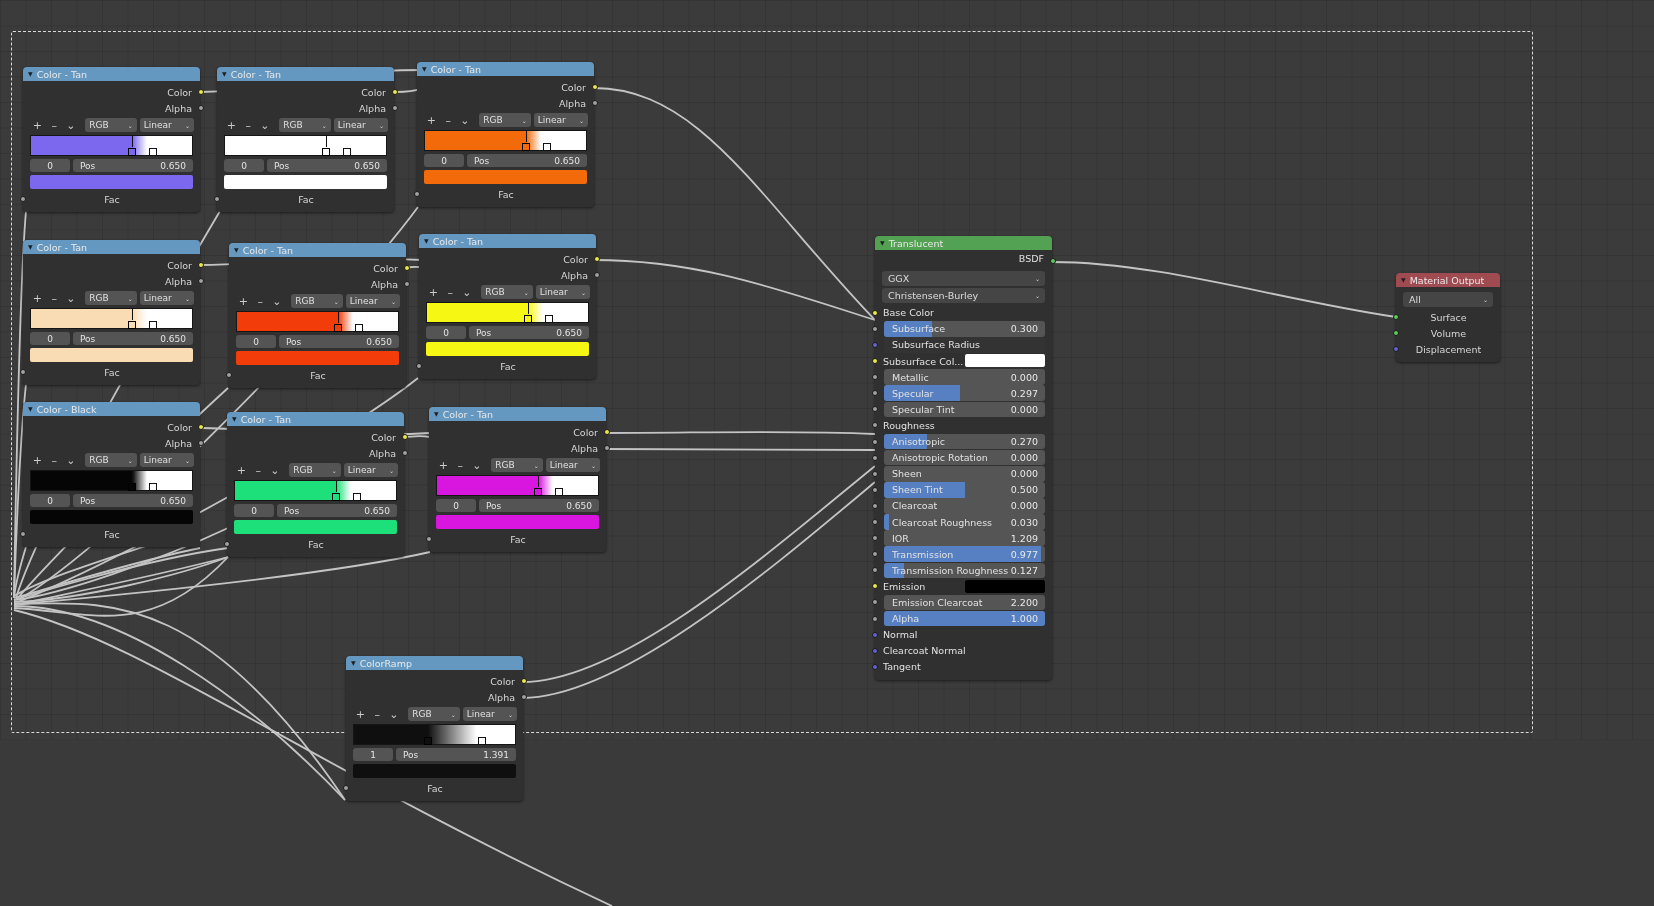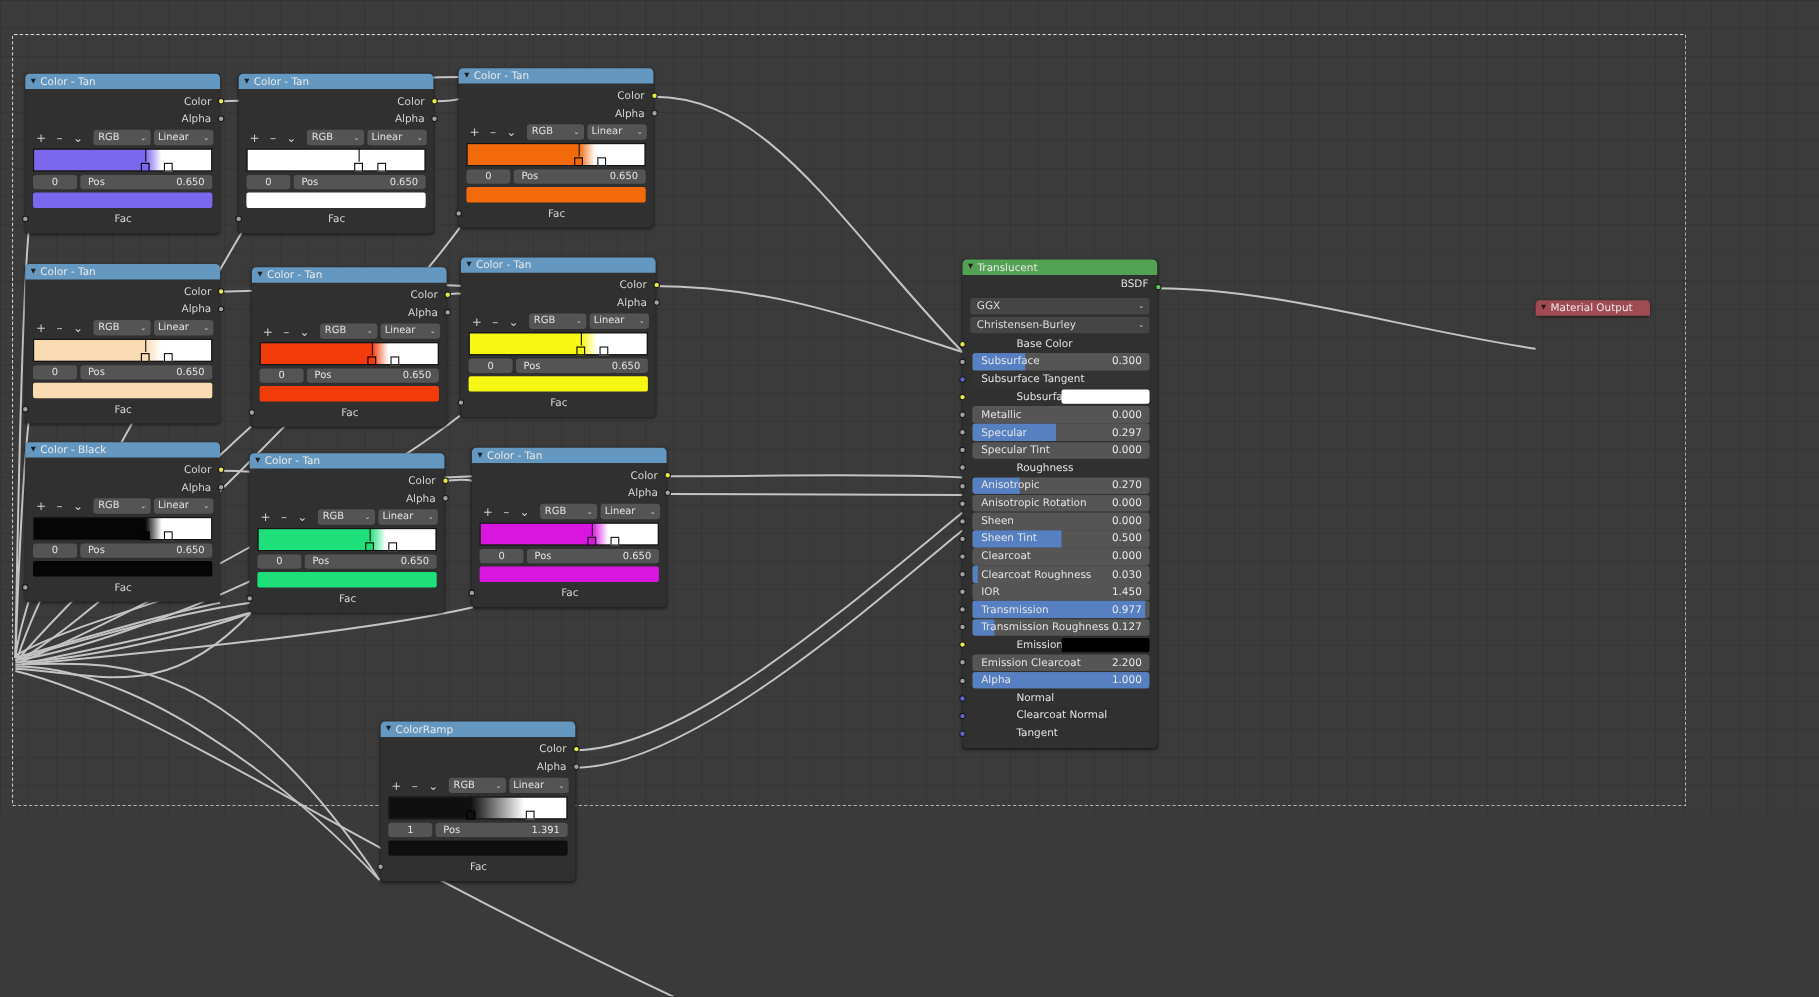--- a/index.html
+++ b/index.html
@@ -73,21 +73,21 @@
   .bsdf-drop .cv { position:absolute; right:5px; font-size:6px; }
   .prow { position:relative; height:15.6px; margin:0.5px 7px 0.5px 9px; }
   .prow .sock { left:-12px; }
   .ptrack { position:absolute; inset:0; background:#555; border-radius:3px; overflow:hidden; }
   .pfill { position:absolute; left:0; top:0; bottom:0; background:#5680c2; }
   .plabel { position:absolute; left:8px; top:0; bottom:0; display:flex; align-items:center;
             font-size:9.5px; color:#e2e2e2; }
   .pval { position:absolute; right:7px; top:0; bottom:0; display:flex; align-items:center;
           font-size:9.5px; color:#e9e9e9; }
   .prow.nofield { background:none; }
-  .prow.nofield .plabel { left:-1px;margin-left:41px; }
+  .prow.nofield .plabel { left:-1px; }
   .colfield { position:absolute; right:0; top:1px; height:13px; width:80px; border-radius:2px; }
   .outrow { position:relative; height:16px; display:flex; 
             justify-content:flex-end; padding-right:8px; font-size:9.5px; color:#e0e0e0; }
 </style>
 </head>
 <body>
 
 <div id="canvas">
 
   <svg id="wires">
@@ -657,21 +657,21 @@
             <span class="sock s-grey"></span>
             <div class="ptrack">
               <div class="pfill" style="width: 30%;"></div>
             </div>
             <span class="plabel">Subsurface</span>
             <span class="pval">0.300</span>
           </div>
           <div class="prow">
             <span class="sock s-purple"></span>
             <div class="ptrack" style="background: rgb(51, 51, 51);"></div>
-            <span class="plabel">Subsurface Tangent</span>
+            <span class="plabel">Subsurface Radius</span>
           </div>
           <div class="prow nofield">
             <span class="sock s-yellow"></span>
             <span class="plabel">Subsurface Col...</span>
             <div class="colfield" style="background: rgb(255, 255, 255);"></div>
           </div>
           <div class="prow">
             <span class="sock s-grey"></span>
             <div class="ptrack"></div>
             <span class="plabel">Metallic</span>
@@ -734,21 +734,21 @@
             <div class="ptrack">
               <div class="pfill" style="width: 3%;"></div>
             </div>
             <span class="plabel">Clearcoat Roughness</span>
             <span class="pval">0.030</span>
           </div>
           <div class="prow">
             <span class="sock s-grey"></span>
             <div class="ptrack"></div>
             <span class="plabel">IOR</span>
-            <span class="pval">1.450</span>
+            <span class="pval">1.209</span>
           </div>
           <div class="prow">
             <span class="sock s-grey"></span>
             <div class="ptrack">
               <div class="pfill" style="width: 97.7%;"></div>
             </div>
             <span class="plabel">Transmission</span>
             <span class="pval">0.977</span>
           </div>
           <div class="prow">
@@ -792,16 +792,34 @@
           </div>
         </div>
       </div>
     </div>
   <div id="out-layer">
       <div class="node" style="left: 1396px; top: 273px; width: 104px;">
         <div class="node-hdr hdr-out">
           <span class="tri">▼</span>
           <span>Material Output</span>
         </div>
+        <div class="node-body">
+          <div class="bsdf-drop">
+            <span>All</span>
+            <span class="cv">⌄</span>
+          </div>
+          <div class="sock-row left">
+            <span class="sock in s-green"></span>
+            <span>Surface</span>
+          </div>
+          <div class="sock-row left">
+            <span class="sock in s-green"></span>
+            <span>Volume</span>
+          </div>
+          <div class="sock-row left">
+            <span class="sock in s-purple"></span>
+            <span>Displacement</span>
+          </div>
+        </div>
       </div>
     </div>
 
 </div>
 
 </body></html>

